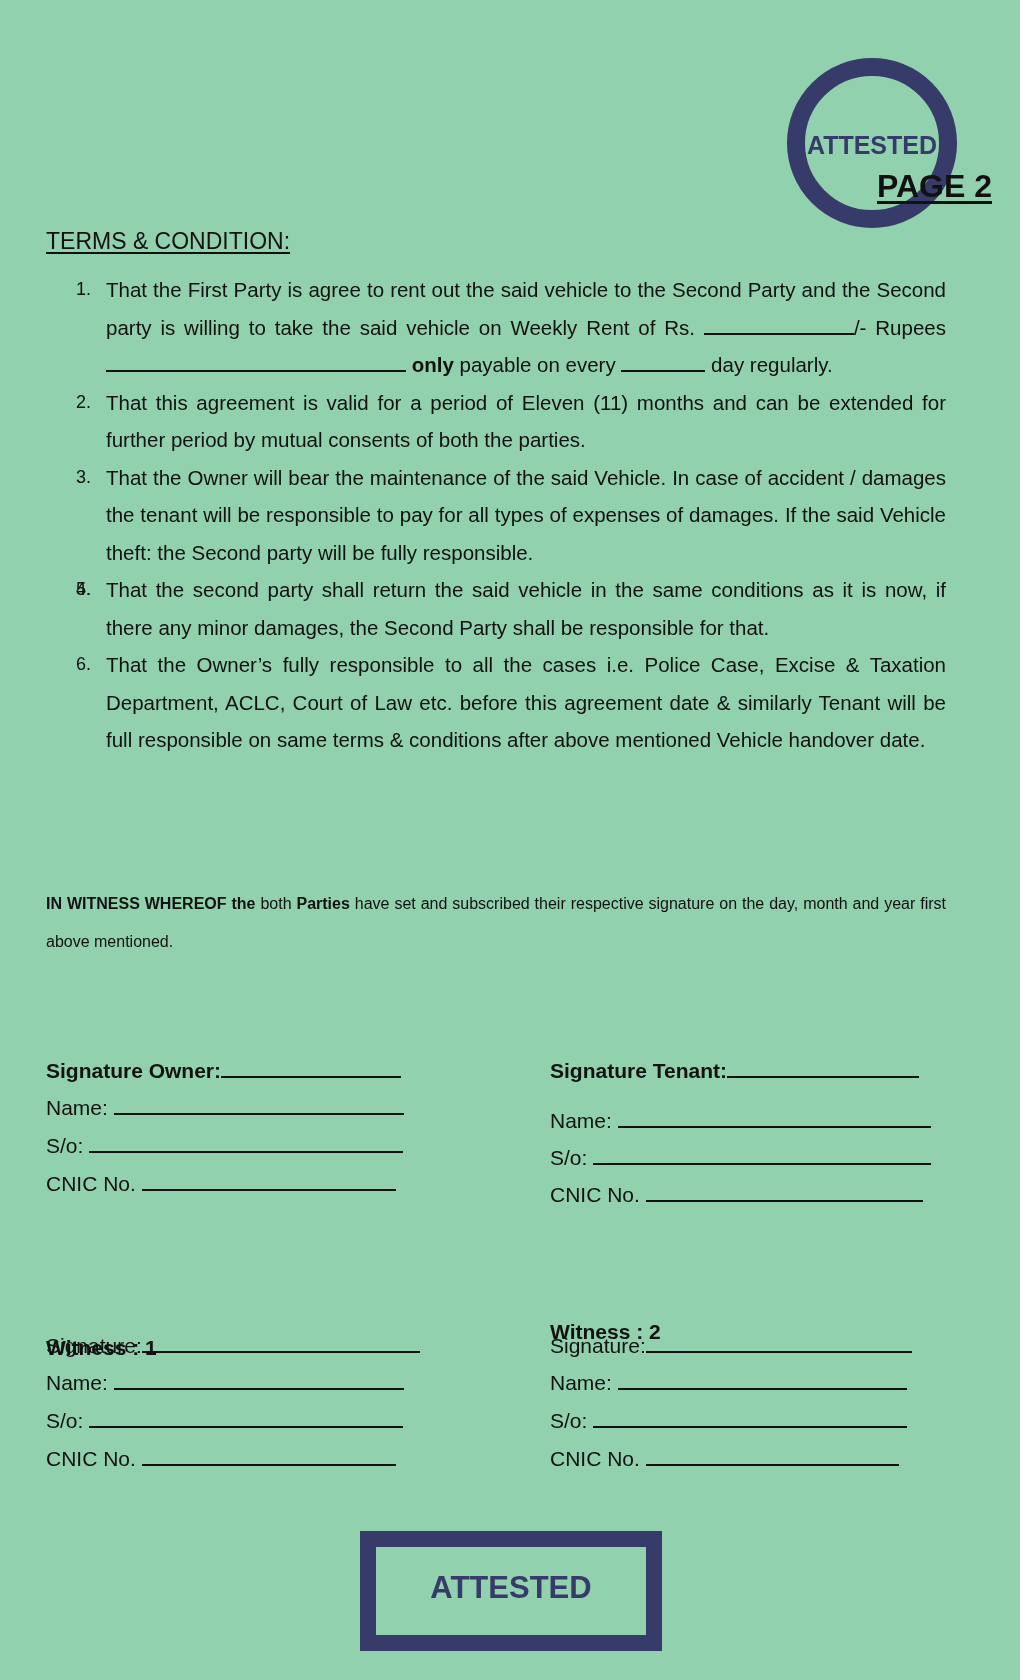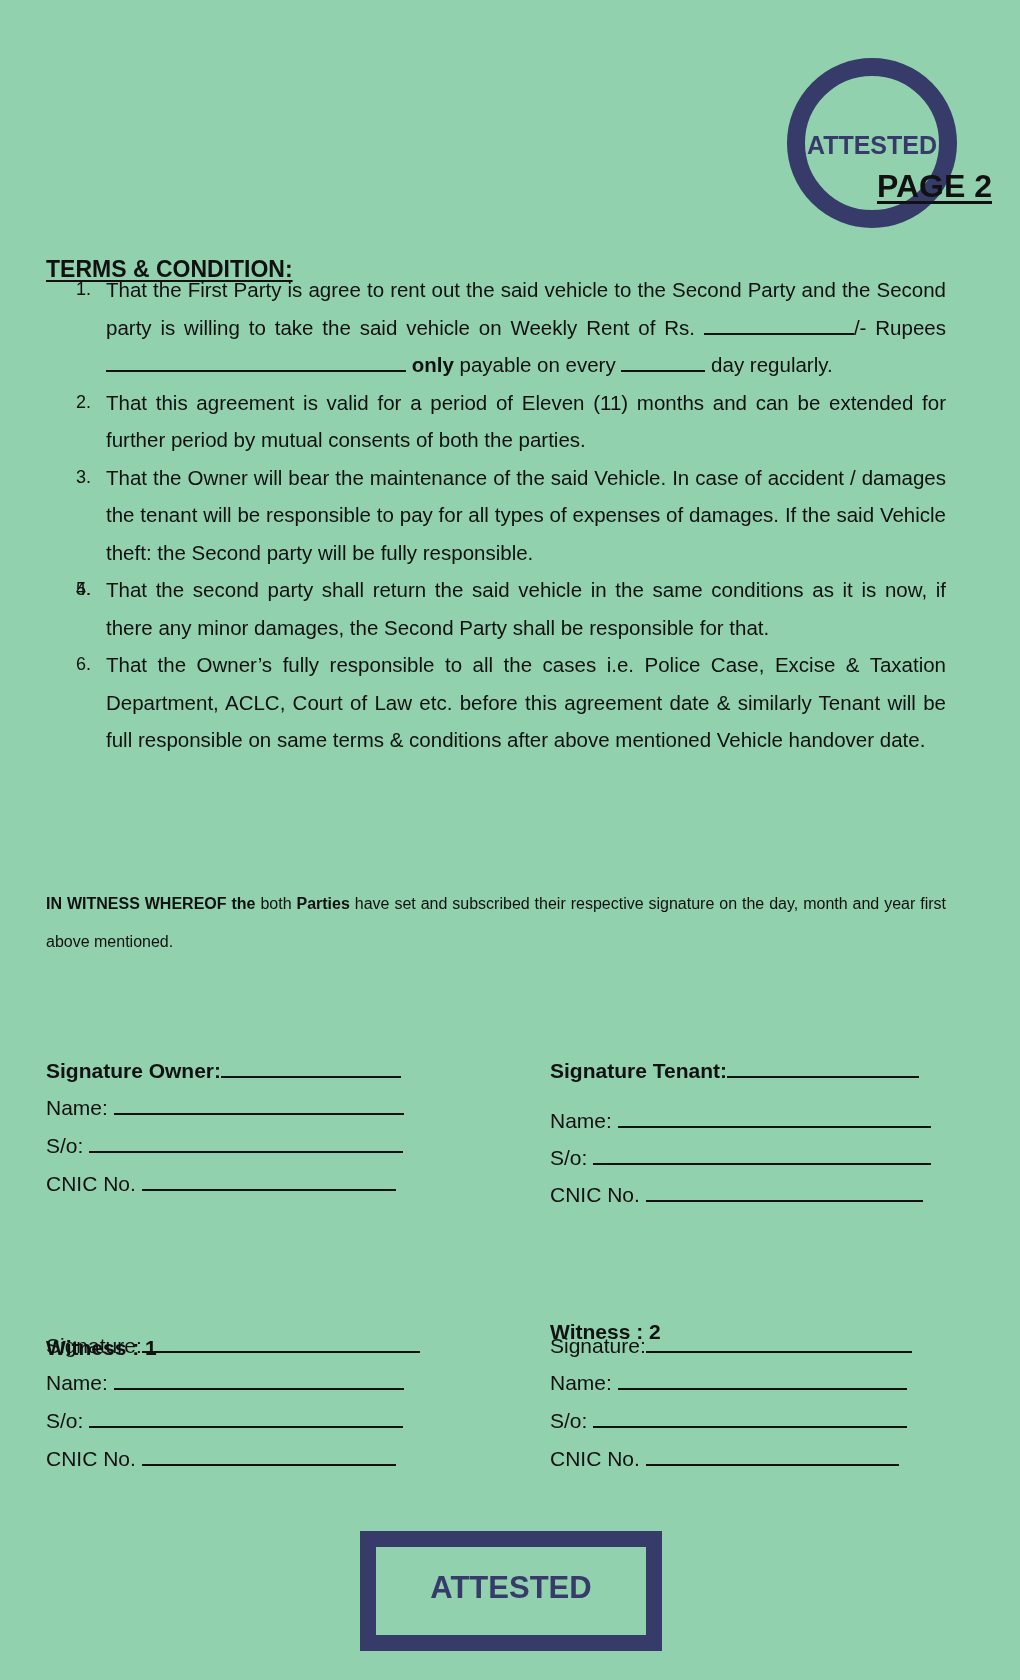--- a/index.html
+++ b/index.html
@@ -23,22 +23,22 @@
     color: #363b6a; font-weight: bold; font-size: 25px; letter-spacing: 0px;
     margin-top: 4px;
   }
   .page-title {
     position: absolute; left: 0; width: 992px; top: 168px;
     text-align: right; font-weight: bold; font-size: 32px;
     text-decoration: underline; text-underline-offset: 4px; text-decoration-thickness: 3px;
   }
   .section-heading {
     position: absolute; left: 46px; top: 228px;
-    font-weight: bold; font-size: 23px;
-    text-decoration: underline; text-underline-offset: 3px; text-decoration-thickness: 2px; margin-top: 28px;
+    font-weight: normal; font-size: 23px;
+    text-decoration: underline; text-underline-offset: 3px; text-decoration-thickness: 2px;
   }
   .terms {
     position: absolute; left: 46px; top: 271px; width: 900px;
     margin: 0; padding: 0; list-style: none;
   }
   .terms li {
     position: relative; padding-left: 60px;
     font-size: 20.5px; line-height: 37.5px;
     text-align: justify;
   }

